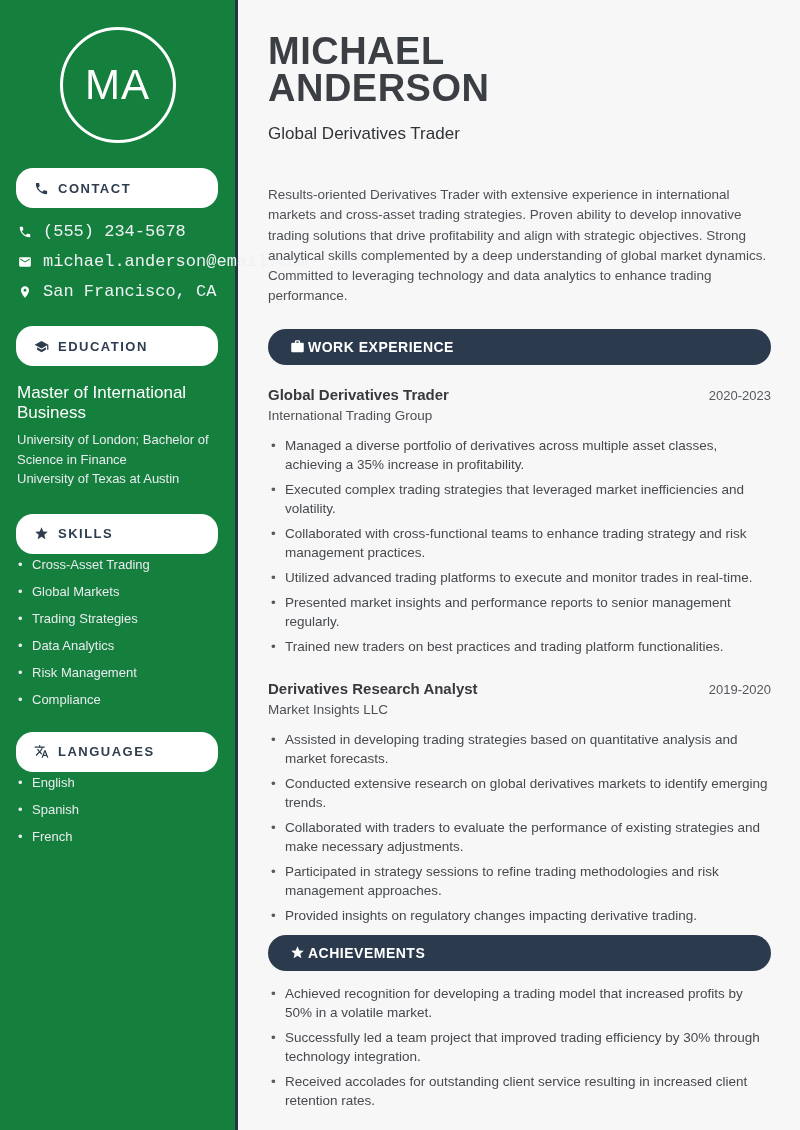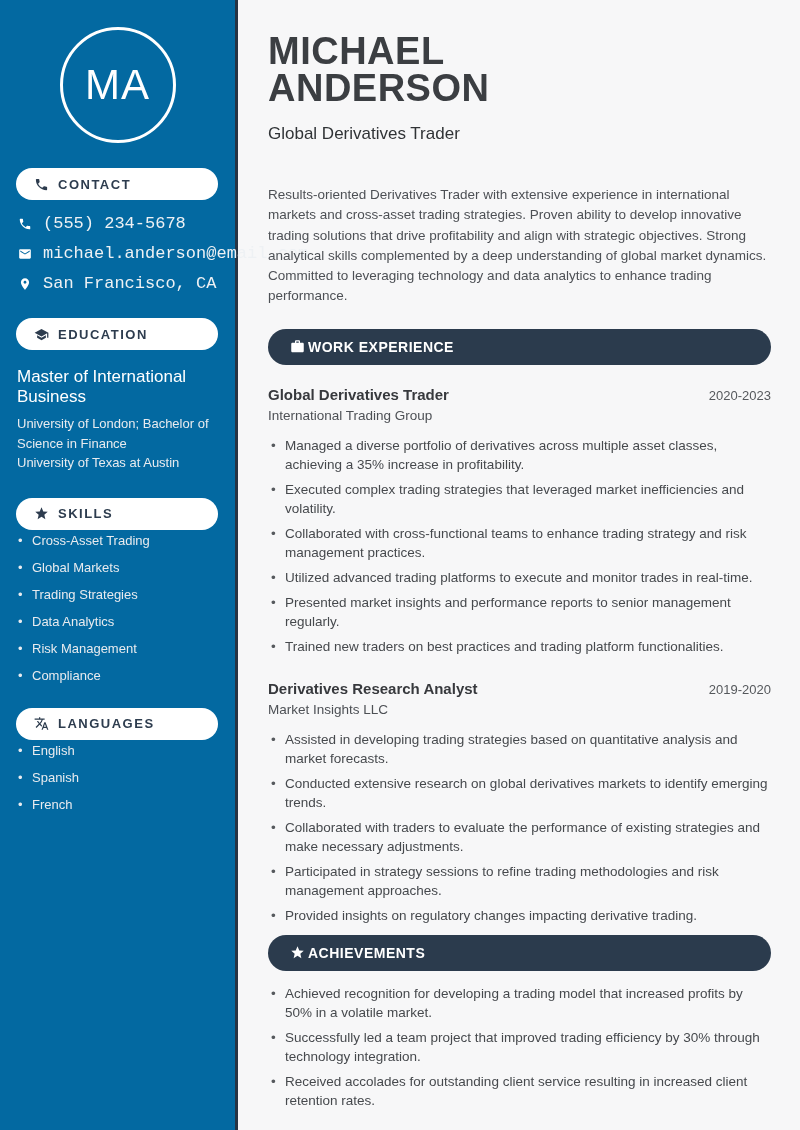--- a/index.html
+++ b/index.html
@@ -9,42 +9,42 @@
     display: flex;
     background: #f7f7f8;
     overflow: hidden;
   }
 
   
   .sidebar {
     width: 238px;
     min-width: 238px;
     height: 1130px;
-    background: #0369a1;
+    background: #15803d;
     border-right: 3px solid #263444;
     color: #eef1f4;
   }
   .avatar-wrap { display: flex; justify-content: center; margin-top: 27px; }
   .avatar {
     width: 116px; height: 116px;
     border: 3px solid #ffffff;
     border-radius: 50%;
     display: flex; align-items: center; justify-content: center;
     color: #ffffff;
     font-size: 42px;
     font-weight: 500;
     letter-spacing: 1px;
   }
   .side-pill {
     margin: 0 17px 0 16px;
     margin-top: 25px;
     background: #ffffff;
     color: #2d3c4e;
     border-radius: 17px;
-    height: 32px;
+    height: 40px;
     display: flex; align-items: center;
     padding-left: 18px;
     gap: 9px;
   }
   .side-pill .pill-label {
     font-size: 13px;
     font-weight: 700;
     letter-spacing: 1.5px;
   }
   .side-pill svg { width: 15px; height: 15px; fill: #2d3c4e; flex: none; }

